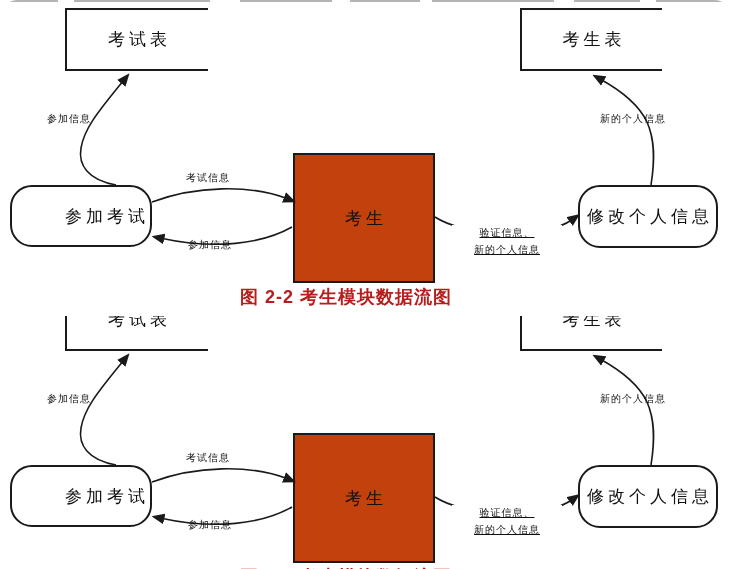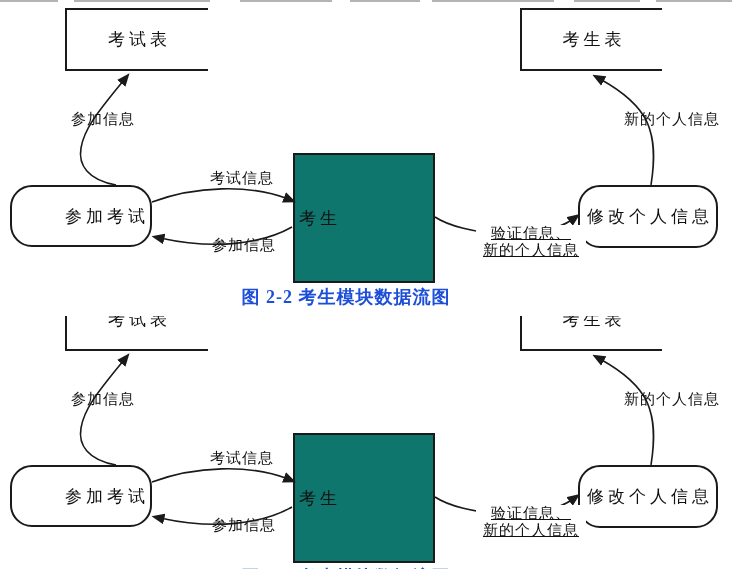--- a/index.html
+++ b/index.html
@@ -1,57 +1,56 @@
 <!DOCTYPE html>
 <html><head>
 <meta charset="utf-8">
 <style>
   html,body{margin:0;padding:0;background:#fff;}
   .canvas{
     position:relative;width:732px;height:569px;background:#ffffff;
-    overflow:hidden;font-family:"Liberation Sans",sans-serif;color:#111;
+    overflow:hidden;font-family:"Liberation Sans",sans-serif;color:#111;border-radius:18px;
   }
   .diagram{position:absolute;left:0;width:732px;height:312px;}
   .diagram.copy1{top:0;}
   .diagram.copy2{top:280px;clip-path:inset(36px 0 0 0);}
   .store{
     position:absolute;box-sizing:border-box;background:#fff;
     border:2px solid #1a1a1a;border-right:none;
     display:flex;align-items:center;justify-content:center;
   }
   .entity{
-    position:absolute;box-sizing:border-box;background:#0f766e;
+    position:absolute;box-sizing:border-box;background:#c2410c;
     border:2px solid #1a1a1a;
-    display:flex;align-items:center;
+    display:flex;align-items:center;justify-content:center;
   }
   .process{
     position:absolute;box-sizing:border-box;background:#fff;
     border:2px solid #1a1a1a;border-radius:22px;
     display:flex;align-items:center;justify-content:center;
   }
   .store-exam{left:65px;top:8px;width:143px;height:63px;}
   .store-examinee{left:520px;top:8px;width:142px;height:63px;}
   .entity-examinee{left:293px;top:153px;width:142px;height:130px;}
   .process-take{left:10px;top:185px;width:142px;height:62px;padding-left:48px;}
   .process-modify{left:578px;top:185px;width:140px;height:63px;font-family:Liberation Mono, monospace;}
   .nodetext{font-size:17px;letter-spacing:4px;color:#111;white-space:nowrap;text-indent:4px;}
   .arrows{position:absolute;left:0;top:0;}
   .flowlabel{
-    position:absolute;font-size:15px;letter-spacing:1px;color:#111;
-    white-space:nowrap;line-height:17px;margin-left:24px;
+    position:absolute;font-size:10px;letter-spacing:1px;color:#111;
+    white-space:nowrap;line-height:17px;
   }
   .flowlabel.boxed{
     left:452px;top:225px;width:110px;text-align:center;
     background:#fff;line-height:16.5px;letter-spacing:1px;text-decoration:underline;
   }
   .caption{
     position:absolute;left:146px;top:286px;width:400px;text-align:center;
-    font-size:18px;font-weight:bold;letter-spacing:1px;line-height:22px;color:#1d4ed8;
+    font-size:18px;font-weight:bold;letter-spacing:1px;line-height:22px;color:#b91c1c;
     white-space:nowrap;
-    font-family:Liberation Serif, serif;
   }
   .artifact{position:absolute;top:0;height:2px;background:#b4b4b4;}
 </style>
 </head>
 <body>
 
 <div class="canvas">
 
   <div class="artifact" style="left:0;width:58px;"></div>
   <div class="artifact" style="left:74px;width:136px;"></div>

